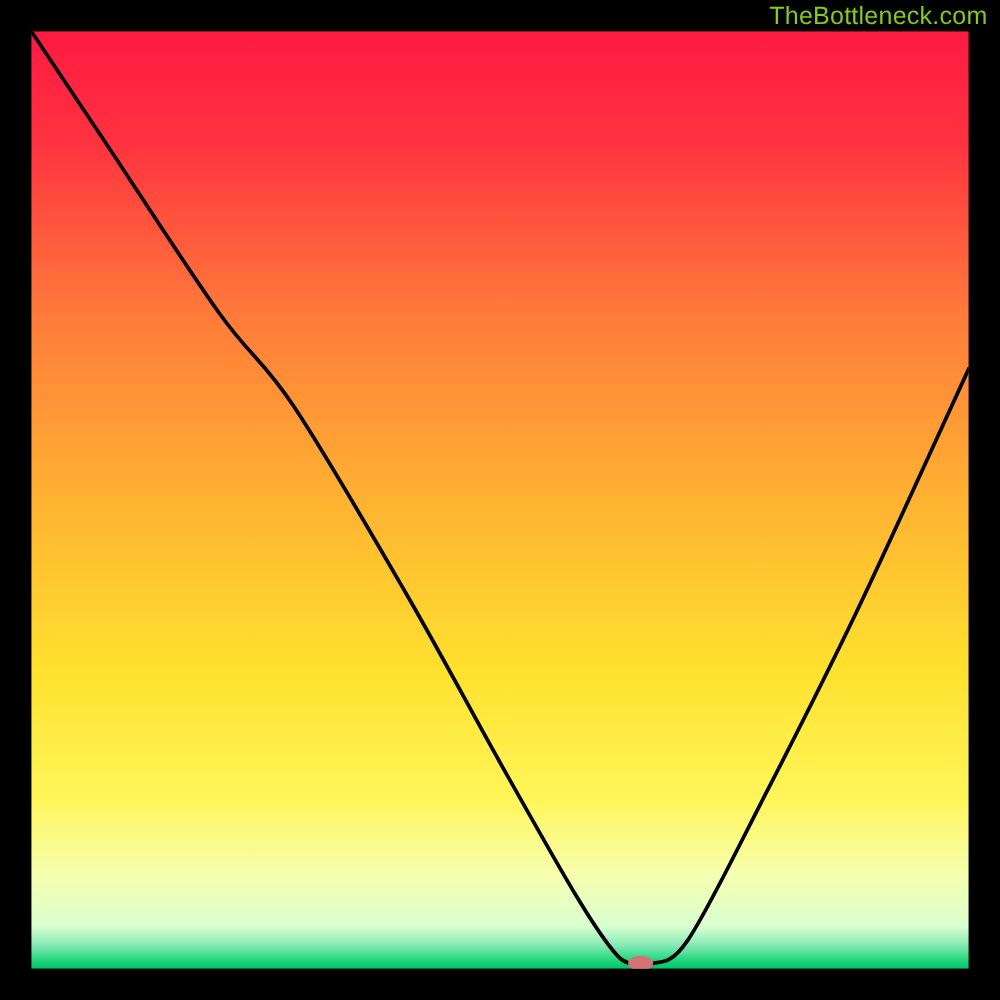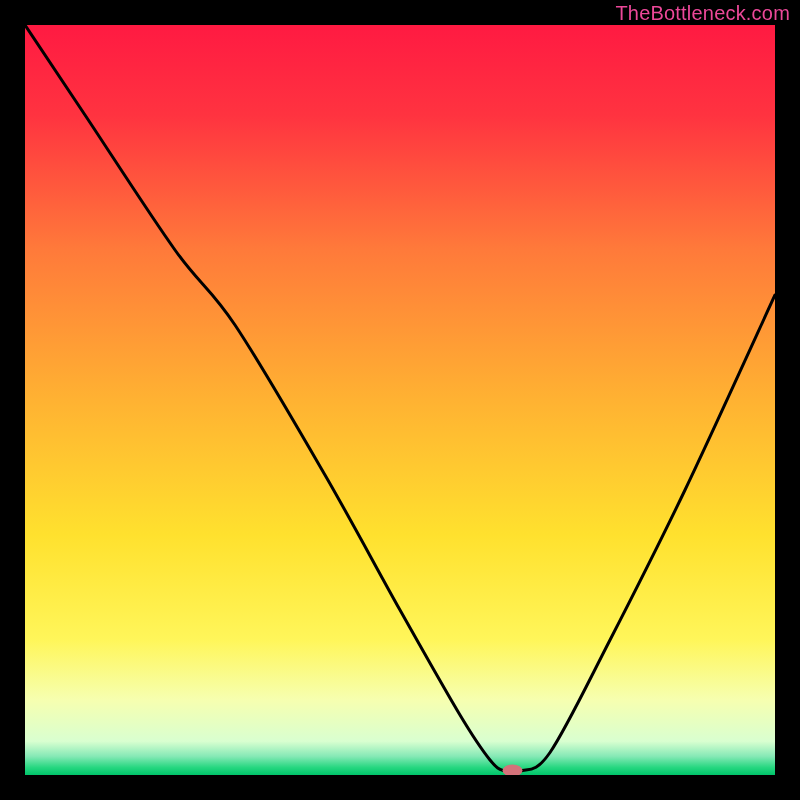--- a/index.html
+++ b/index.html
@@ -11,21 +11,21 @@
   .frame {
     width: 800px;
     height: 800px;
     position: relative;
     background: #000;
   }
   .watermark {
     position: absolute;
     top: 2px;
     right: 10px;
-    color: #ec4899;
+    color: #84cc16;
     font-size: 20px;
     font-weight: 500;
     letter-spacing: 0.2px;
     z-index: 5;
   }
   .plot-wrap {
     position: absolute;
     left: 25px;
     top: 25px;
     width: 750px;

